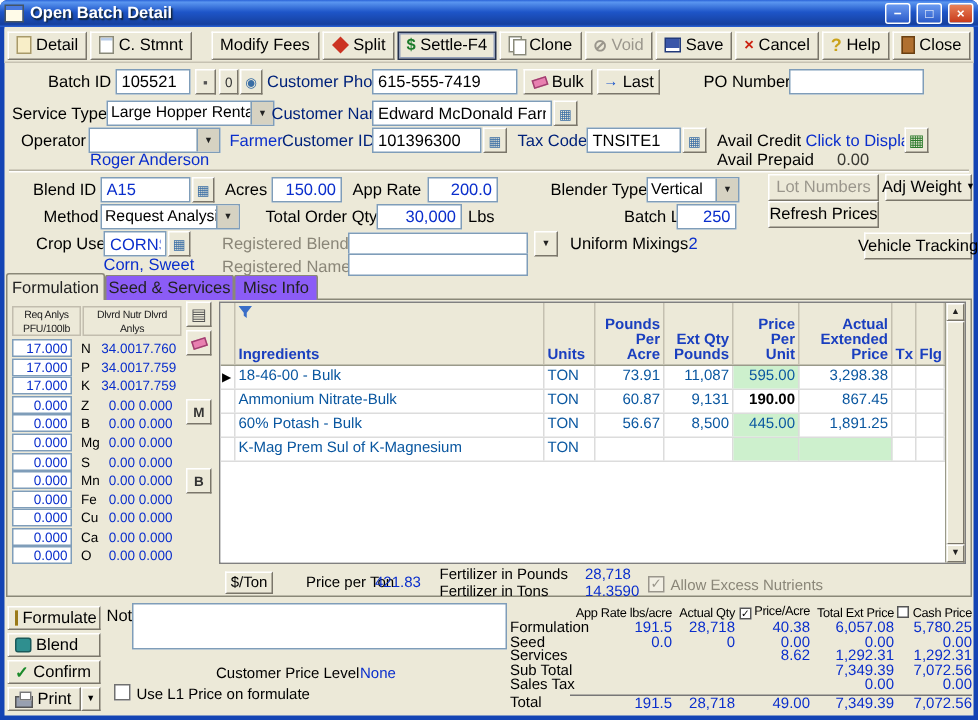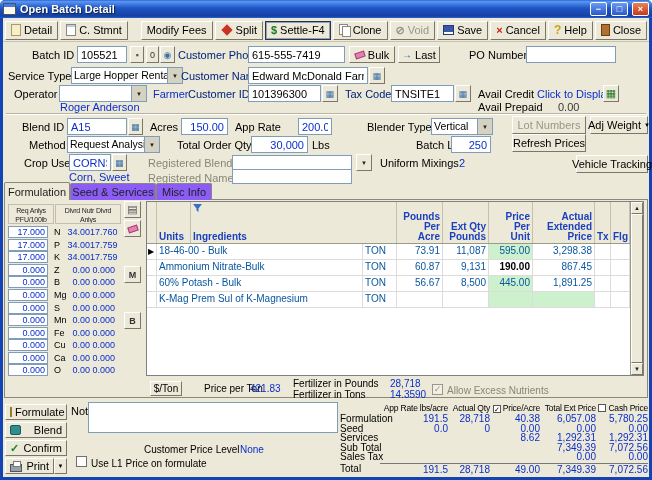--- a/index.html
+++ b/index.html
@@ -23,21 +23,21 @@
 .grayt{color:#8a8678}
 .dim{color:#3a3a34}
 .fld{position:absolute;height:17px;border:1px solid #7f9db9;background:#fff;font-family:inherit;font-size:11px;padding:0 3px;color:#000}
 .bluev{color:#0a2ecc}
 .ra{text-align:right}
 .combo{position:absolute;height:17px;border:1px solid #7f9db9;background:#fff;display:flex;align-items:stretch}
 .combo .ct{flex:1;font-size:10.5px;line-height:15px;padding:0 2px;white-space:nowrap;overflow:hidden}
 .combo .ca{width:15px;background:#d6d2c2;border-left:1px solid #7f9db9;display:flex;align-items:center;justify-content:center;font-size:6px;color:#222}
 .sq{position:absolute;width:16px;height:17px;background:#ece9d8;border:1px solid;border-color:#fff #7a766a #7a766a #fff;display:flex;align-items:center;justify-content:center;font-size:9px;color:#3a6ea5;padding:0;font-family:inherit}
 .b3{position:absolute;background:#ece9d8;border:1px solid;border-color:#fff #7a766a #7a766a #fff;display:flex;align-items:center;justify-content:center;gap:3px;font-size:11px;font-family:inherit;color:#000;white-space:nowrap}
-.b3.left{justify-content:space-between;padding:0 4px}
+.b3.left{justify-content:flex-start;padding:0 4px}
 .b3.disabled{color:#9a968c}
 .hline{position:absolute;border-top:1px solid #b8b4a4;border-bottom:1px solid #fff;height:2px}
 .page{position:absolute;left:4px;top:199px;width:644px;height:199px;background:#ece9d8;border:1px solid #8a8878}
 .tab{position:absolute;height:17px;top:183px;background:#8b5cf6;border:1px solid #8a8878;border-bottom:none;border-radius:2px 2px 0 0;display:flex;align-items:center;justify-content:center;font-size:11px;color:#222;z-index:2}
 .tab.active{background:#ece9d8;height:18px;top:182px;z-index:3}
 .nh{position:absolute;font-size:7px;letter-spacing:-0.2px;color:#222;text-align:center;border:1px solid #c2bdae;line-height:9px;padding:1px 0;white-space:pre-line;overflow:hidden;z-index:2}
 .npanel{position:absolute;left:8px;top:226px;width:114px;z-index:2}
 .nrow{display:flex;align-items:center;height:12.55px}
 .nbox{width:40px;height:12px;border:1px solid #7f9db9;background:#fff;font-size:9px;line-height:10px;text-align:right;color:#0a2ecc;padding:0 2px}
 .nsym{width:17px;font-size:9px;color:#000;padding-left:6px}
@@ -201,21 +201,21 @@
   <span class="lbl dim" style="left:558px;top:101px">0.00</span>
 
   <div class="hline" style="left:6px;top:113px;width:640px"></div>
 
   <span class="lbl" style="left:22px;top:121px">Blend ID</span>
   <input class="fld bluev" style="left: 67px; top: 118px; width: 60px;" value="A15">
   <button class="sq" style="left:128px;top:118px;width:15px">▦</button>
   <span class="lbl" style="left:150px;top:121px">Acres</span>
   <input class="fld bluev ra" style="left: 181px; top: 118px; width: 47px;" value="150.00">
   <span class="lbl" style="left:235px;top:121px">App Rate</span>
-  <input class="fld bluev ra" style="left: 298px; top: 118px; width: 34px;" value="200.0">
+  <input class="fld bluev ra" style="left: 285px; top: 118px; width: 47px;" value="200.0">
   <span class="lbl" style="left:367px;top:121px">Blender Type</span>
   <div class="combo" style="left:431px;top:118px;width:62px">
       <span class="ct">Vertical</span>
       <span class="ca">▼</span>
     </div>
   <button class="b3 disabled" style="left:512px;top:116px;width:74px;height:18px">Lot Numbers</button>
   <button class="b3" style="left:590px;top:116px;width:58px;height:18px">
       <span>Adj Weight</span>
       <span style="font-size:6px">▼</span>
     </button>
@@ -334,24 +334,24 @@
   <button class="sq" style="left:124px;top:220px;width:17px">
       <span class="i-eraser"></span>
     </button>
   <button class="sq" style="left:124px;top:266px;width:17px;color:#333;font-size:9px;font-weight:bold">M</button>
   <button class="sq" style="left:124px;top:312px;width:17px;color:#333;font-size:9px;font-weight:bold">B</button>
 
   <div class="grid">
     <div class="gmain">
       <div class="ghead">
         <div class="gh w0"></div>
-        <div class="gh w2">Units</div>
         <div class="gh w1" style="position:relative"><svg class="funnel" width="9" height="9" viewBox="0 0 9 9">
               <path d="M0 0h9L5.5 4.5V8L3.5 6.5v-2Z" fill="#3a6ec8"></path>
             </svg><span>Ingredients</span></div>
+        <div class="gh w2">Units</div>
         <div class="gh w3 num">Pounds
 Per
 Acre</div>
         <div class="gh w4 num">Ext Qty
 Pounds</div>
         <div class="gh w5 num">Price
 Per
 Unit</div>
         <div class="gh w6 num">Actual
 Extended

